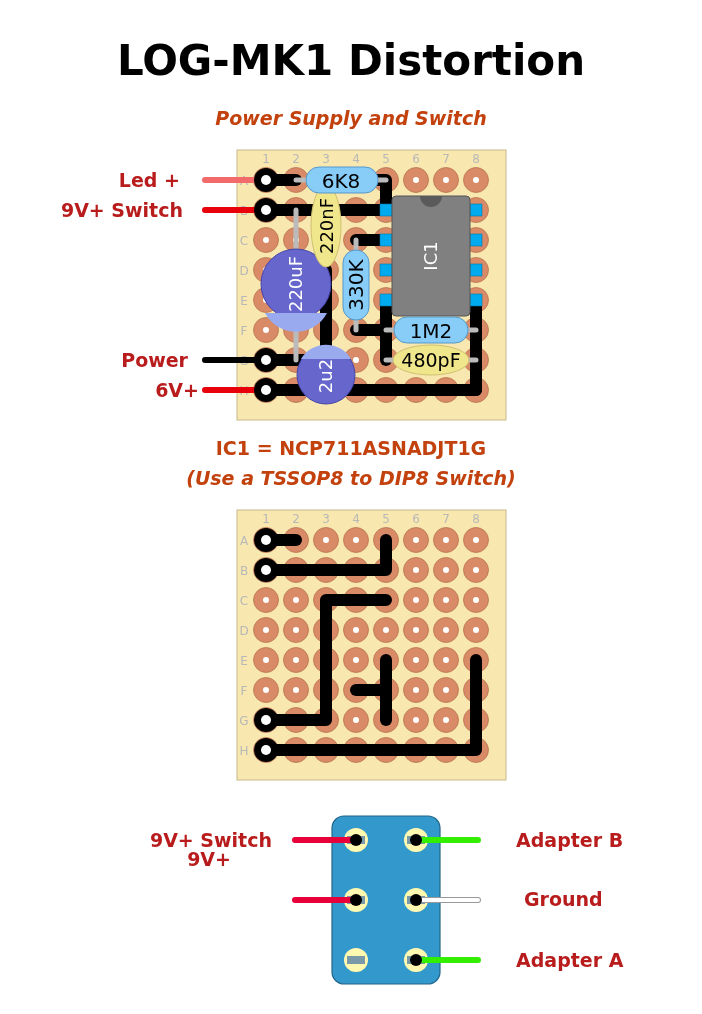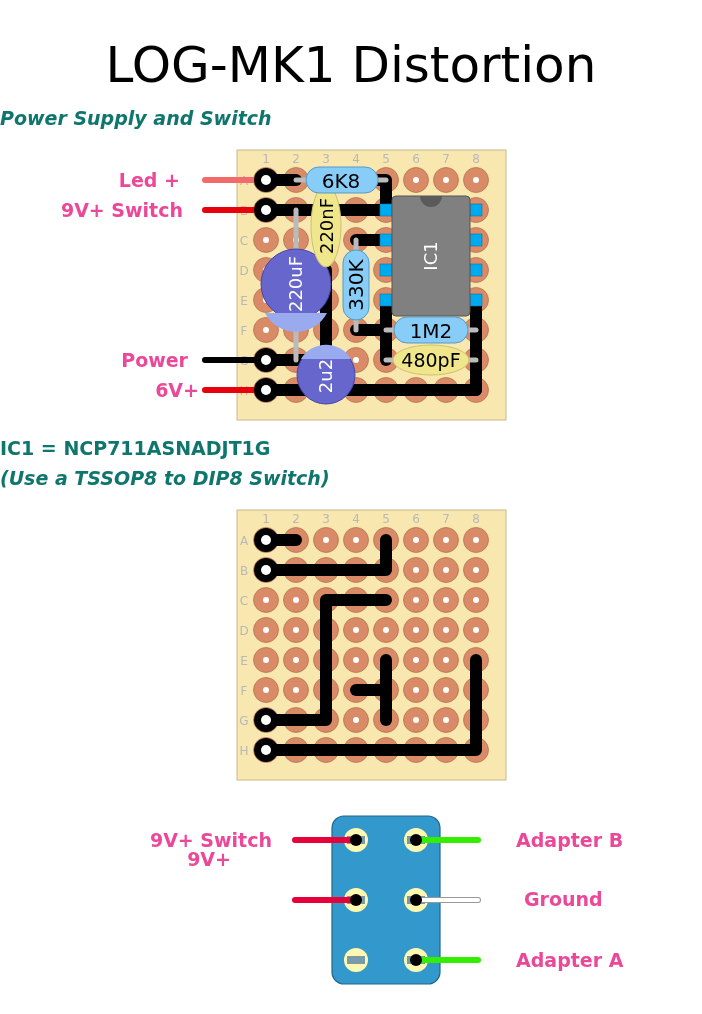--- a/index.html
+++ b/index.html
@@ -1,19 +1,19 @@
 <!DOCTYPE html>
 <html><head>
 <meta charset="utf-8">
 <style>
   html,body{margin:0;padding:0;background:#fff;}
   body{width:702px;height:1014px;position:relative;overflow:hidden;font-family:"DejaVu Sans",sans-serif;}
-  .title{position:absolute;left:0;width:702px;top:36px;text-align:center;font-weight:normal;font-size:50px;color:#000;}
-  .sub{position:absolute;left:0;width:702px;font-weight:bold;font-style:italic;font-size:19px;color:#0f766e;}
-  .lbl{position:absolute;font-weight:bold;font-size:19px;color:#ec4899;white-space:nowrap;}
+  .title{position:absolute;left:0;width:702px;top:36px;text-align:center;font-weight:bold;font-size:42px;color:#000;}
+  .sub{position:absolute;left:0;width:702px;text-align:center;font-weight:bold;font-style:italic;font-size:19px;color:#c2410c;}
+  .lbl{position:absolute;font-weight:bold;font-size:19px;color:#b91c1c;white-space:nowrap;}
   svg{position:absolute;left:0;top:0;}
 </style>
 </head>
 <body>
 
 <div class="title">LOG-MK1 Distortion</div>
 <div class="sub" style="top:107px">Power Supply and Switch</div>
 <div class="sub" style="top:437px;font-style:normal">IC1 = NCP711ASNADJT1G</div>
 <div class="sub" style="top:467px">(Use a TSSOP8 to DIP8 Switch)</div>
 

